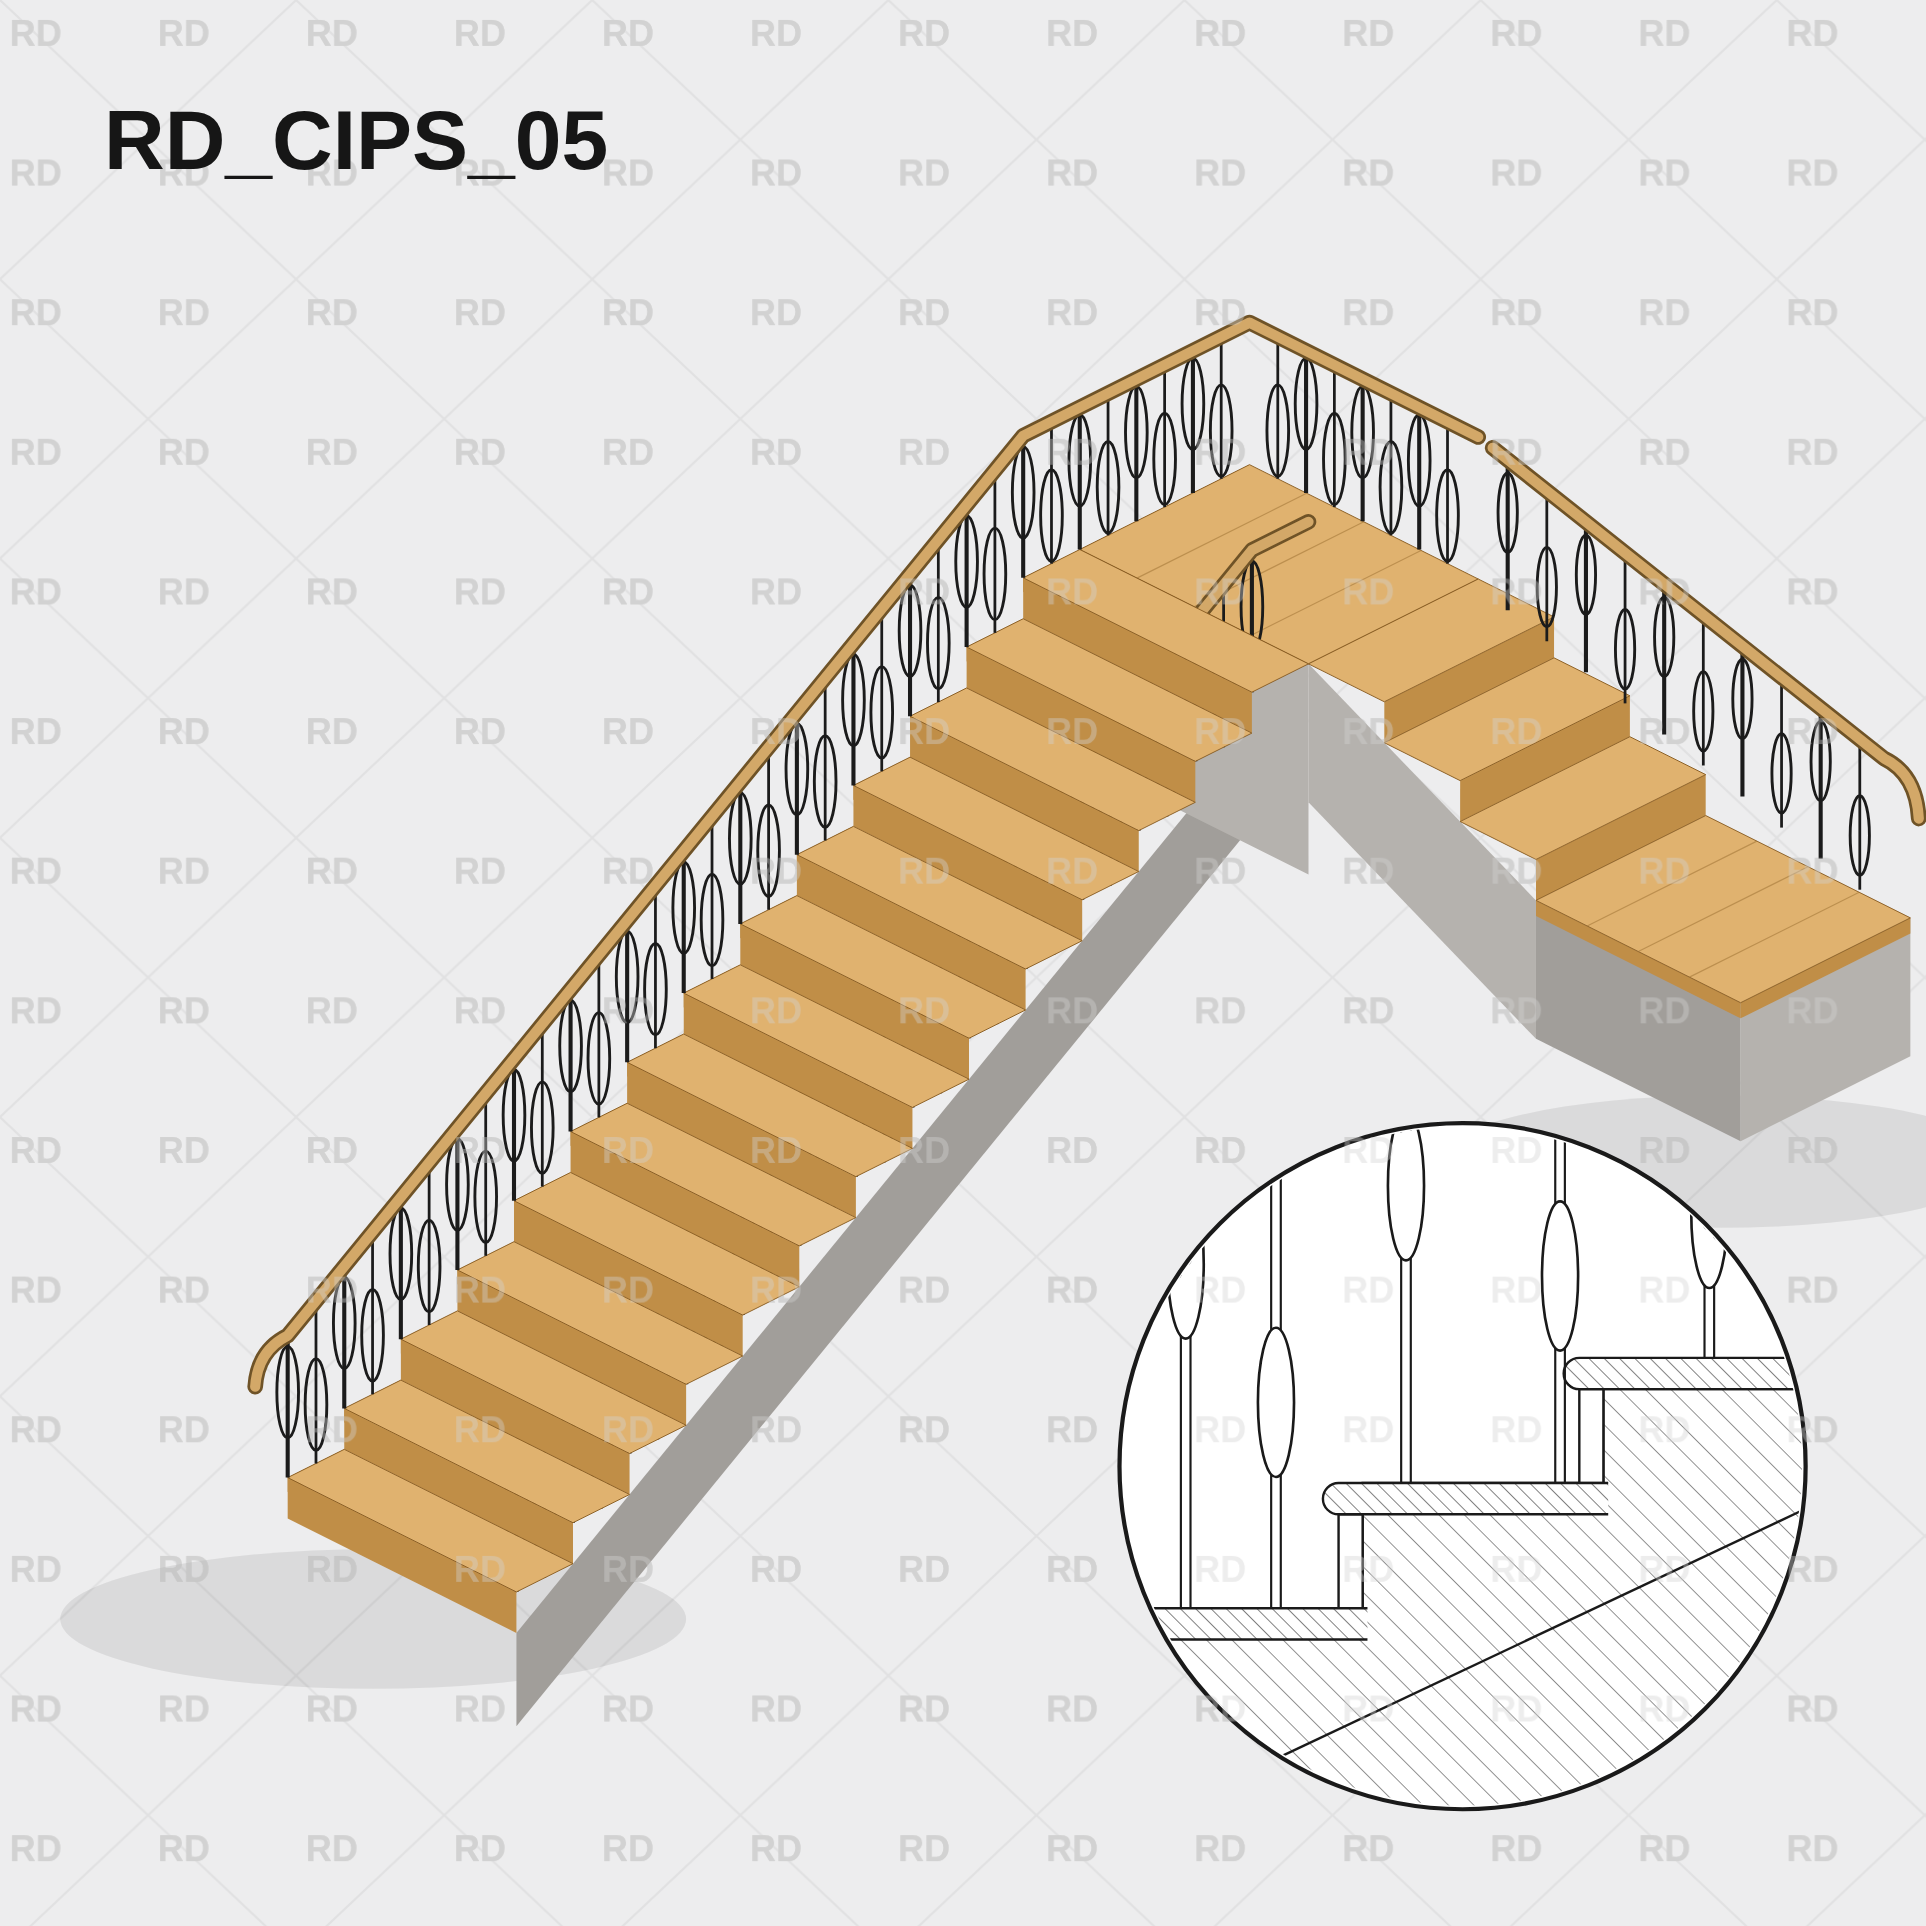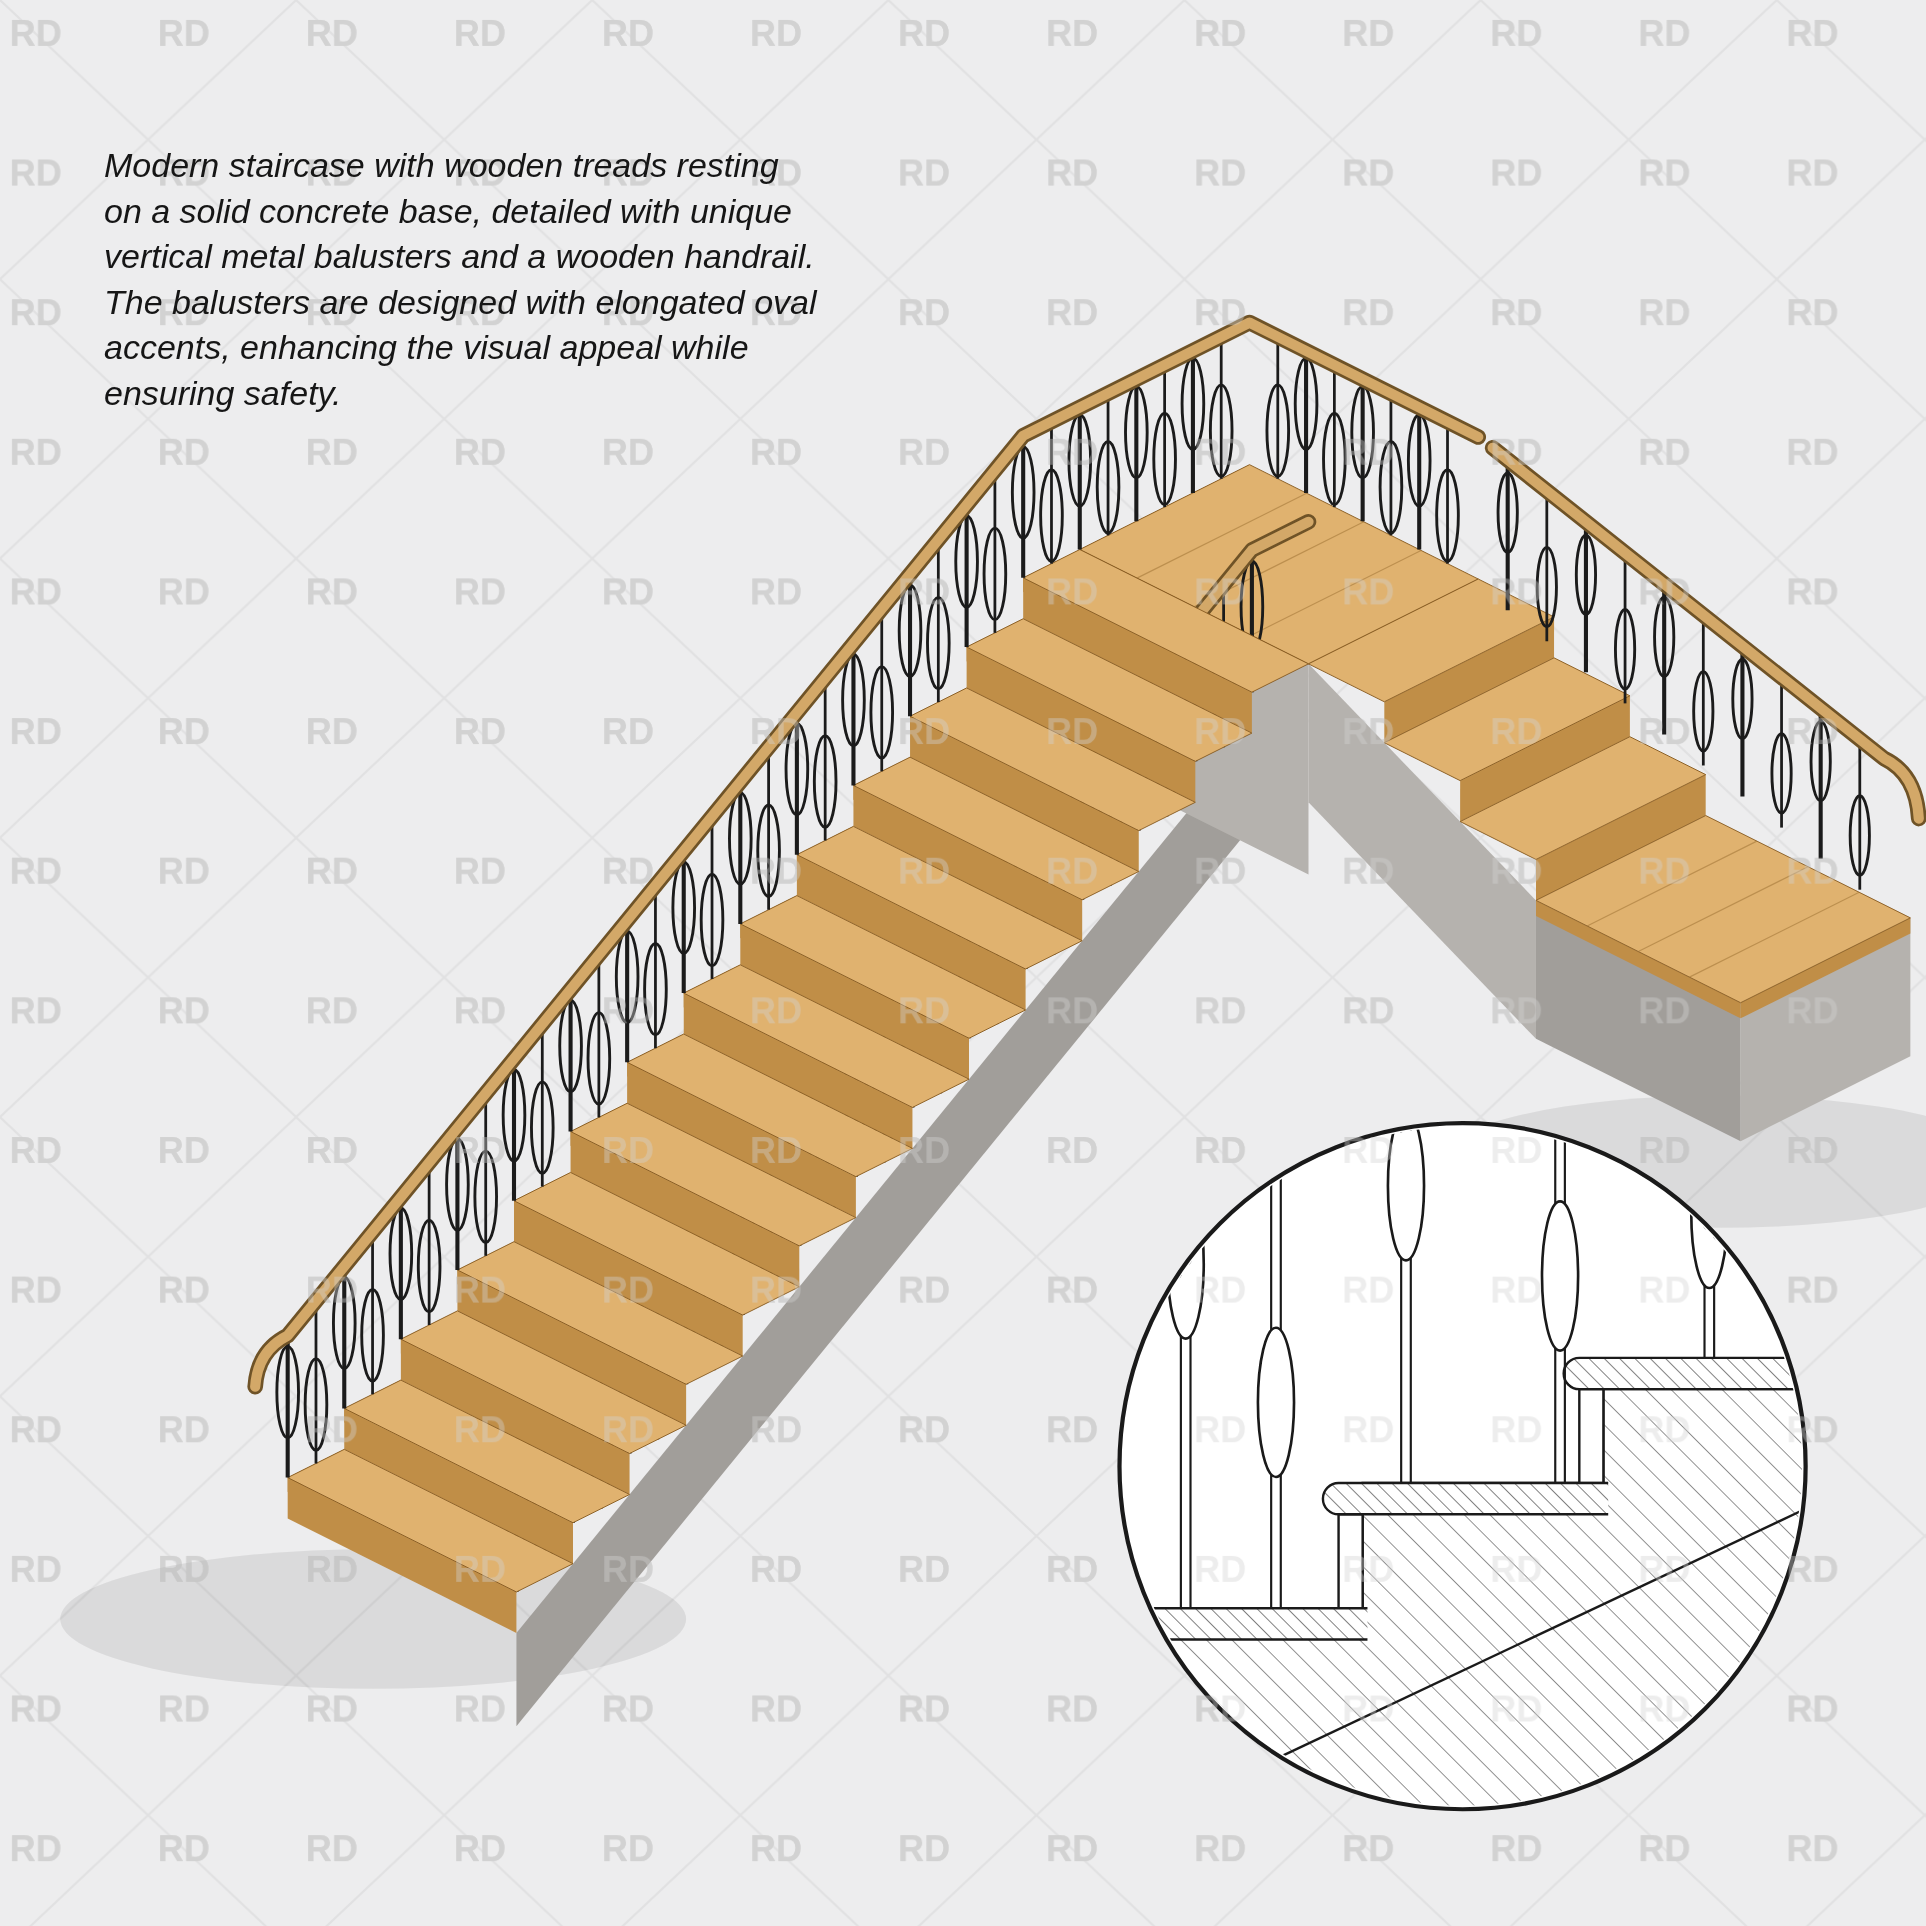--- a/index.html
+++ b/index.html
@@ -311,22 +311,17 @@
             <line x1="1424" y1="928" x2="1424" y2="1128" stroke="#1a1a1a" stroke-width="1.8"></line>
             <ellipse cx="1420" cy="1008" rx="15" ry="62" fill="#ffffff" stroke="#1a1a1a" stroke-width="2.2"></ellipse>
           </g>
         </g>
       </g>
 
     <rect width="1600" height="1600" fill="url(#wm)" opacity="0.4"></rect>
   </svg>
 
   <div class="header">
-    <div class="description">Modern staircase with wooden treads resting
-on a solid concrete base, detailed with unique
-vertical metal balusters and a wooden handrail.
-The balusters are designed with elongated oval
-accents, enhancing the visual appeal while
-ensuring safety.</div>
+    <h1 class="title">RD_CIPS_05</h1>
   </div>
 
 </div>
 
 
 </body></html>

